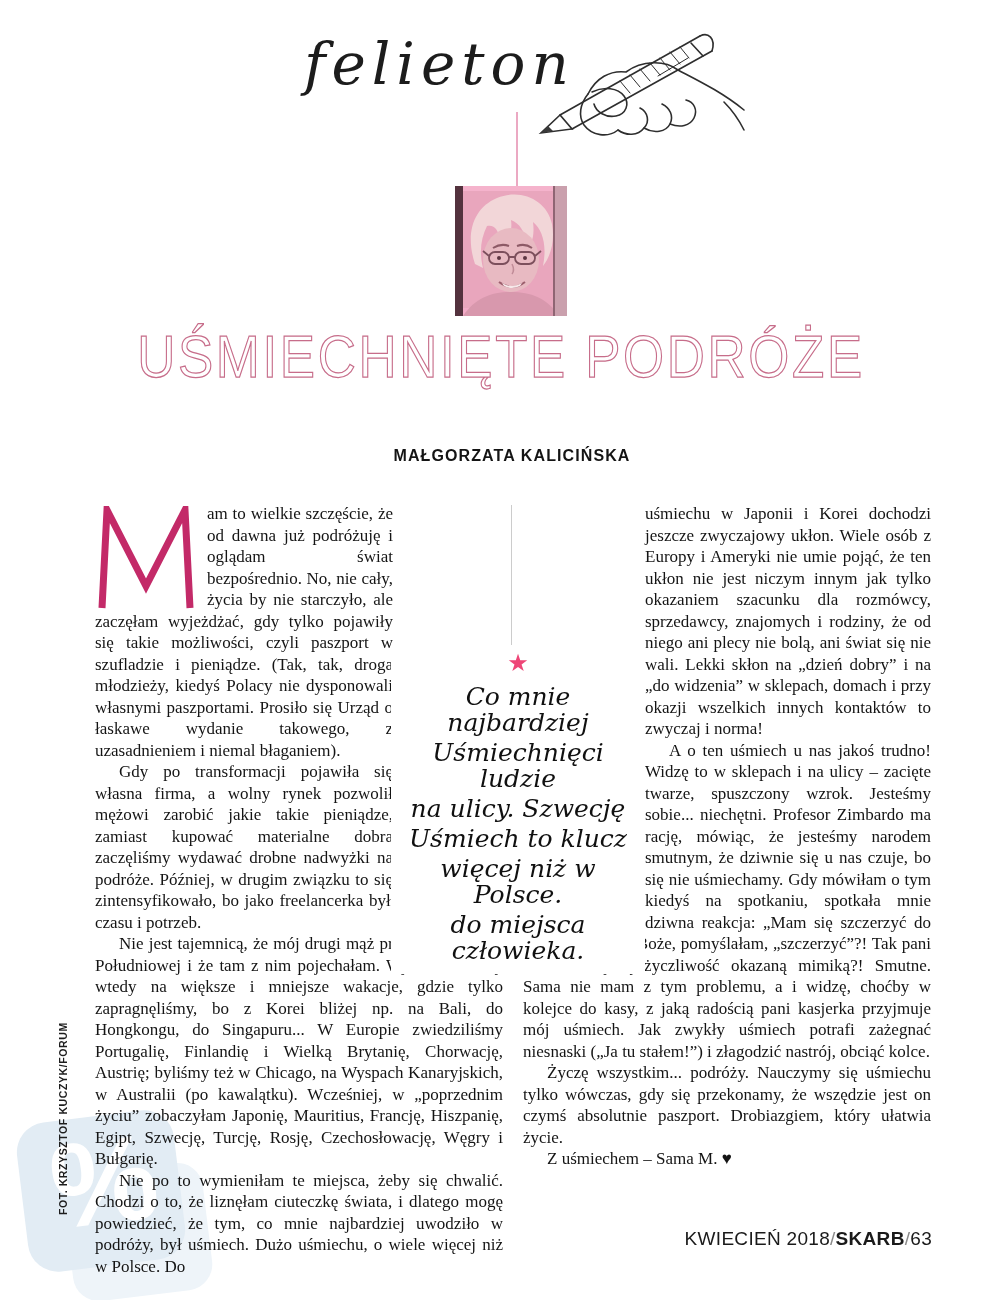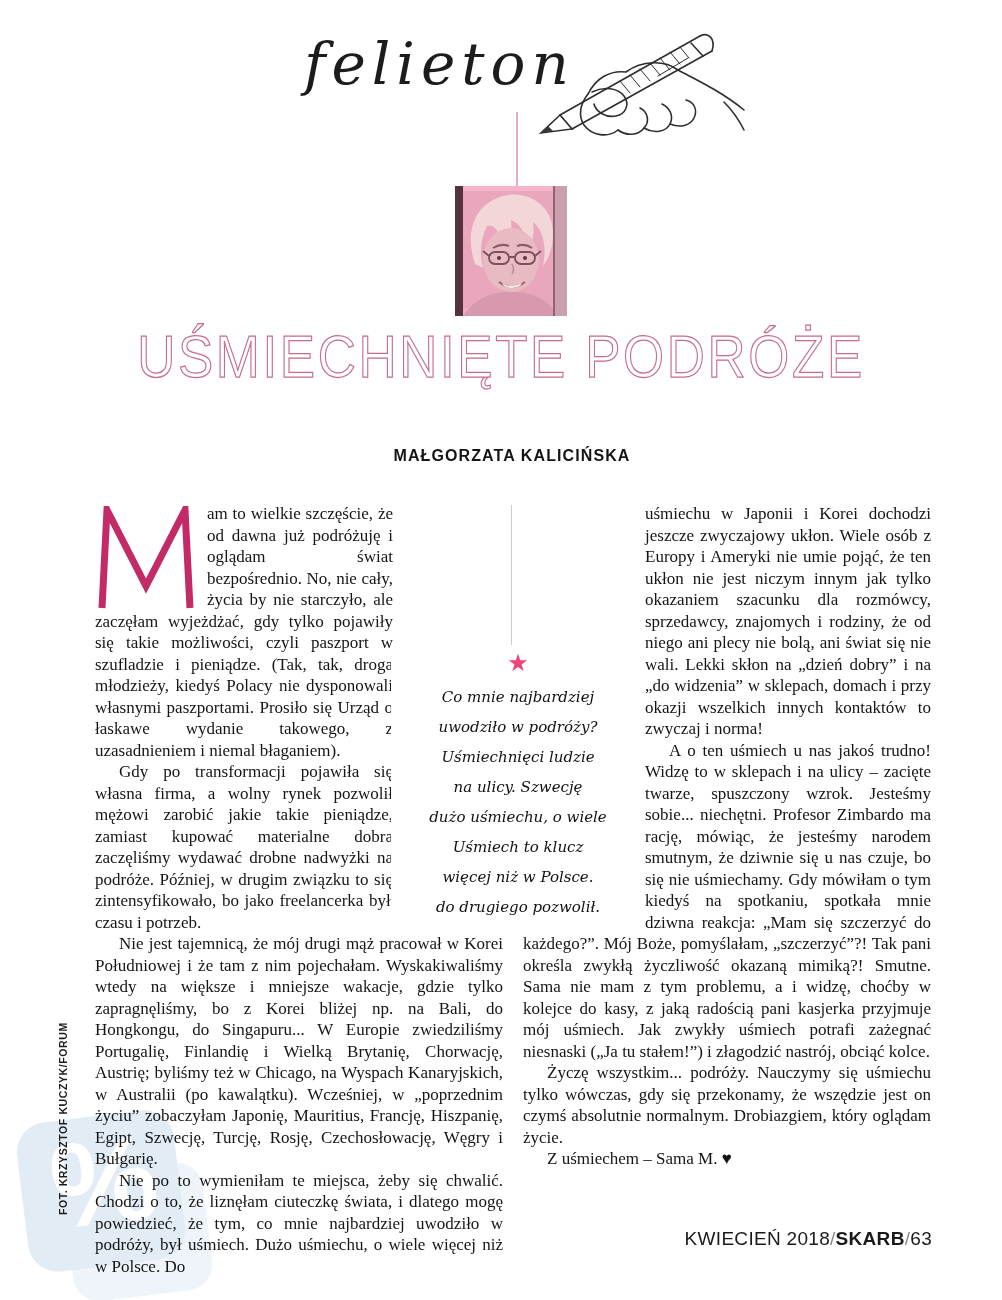--- a/index.html
+++ b/index.html
@@ -34,21 +34,21 @@
   .body-flow p + p{text-indent:24px;}
   .dropcap{float:left;width:102px;height:104px;margin:3px 10px 0 0;}
   .spacer-r{float:right;width:110px;height:258px;margin-top:129px;}
   .spacer-l{float:left;width:122px;height:301px;margin-top:129px;}
   .colrule{position:absolute;left:511px;top:505px;width:1px;height:140px;background:#cccccc;}
 
   
   .pull-quote{position:absolute;left:391px;top:648px;width:254px;text-align:center;z-index:3;
       background:#ffffff;padding:2px 0 6px 0;}
   .pq-star{font-size:24px;line-height:26px;color:#ee4677;margin-bottom:8px;}
-  .pq-lines p{margin:4px;font-family:"DejaVu Serif",serif;font-style:italic;font-size:15px;
+  .pq-lines p{margin:4px;font-family:"DejaVu Serif",serif;font-style:italic;font-size:25px;
       line-height:26px;color:#101010;}
 
   
   .credit{position:absolute;left:57px;top:1215px;width:235px;transform:rotate(-90deg);
       transform-origin:0 0;font-family:"Liberation Sans",sans-serif;font-weight:bold;
       font-size:10.5px;letter-spacing:0.6px;color:#1d1d1d;white-space:nowrap;}
 
   
   .footer{position:absolute;top:1228px;right:70px;font-family:"Liberation Sans",sans-serif;
       font-size:19px;letter-spacing:0.3px;color:#1a1a1a;}
@@ -149,37 +149,35 @@
           <p>Gdy po transformacji pojawiła się własna firma, a wolny rynek pozwolił mężowi zarobić jakie takie pieniądze, zamiast kupować materialne dobra zaczęliśmy wydawać drobne nadwyżki na podróże. Później, w drugim związku to się zintensyfikowało, bo jako freelancerka byłam panią swego czasu i potrzeb.</p>
           <p>Nie jest tajemnicą, że mój drugi mąż pracował w Korei Południowej i że tam z nim pojechałam. Wyskakiwaliśmy wtedy na większe i mniejsze wakacje, gdzie tylko zapragnęliśmy, bo z Korei bliżej np. na Bali, do Hongkongu, do Singapuru... W Europie zwiedziliśmy Portugalię, Finlandię i Wielką Brytanię, Chorwację, Austrię; byliśmy też w Chicago, na Wyspach Kanaryjskich, w Australii (po kawalątku). Wcześniej, w „poprzednim życiu” zobaczyłam Japonię, Mauritius, Francję, Hiszpanię, Egipt, Szwecję, Turcję, Rosję, Czechosłowację, Węgry i Bułgarię.</p>
           <p>Nie po to wymieniłam te miejsca, żeby się chwalić. Chodzi o to, że liznęłam ciuteczkę świata, i dlatego mogę powiedzieć, że tym, co mnie najbardziej uwodziło w podróży, był uśmiech. Dużo uśmiechu, o wiele więcej niż w Polsce. Do</p>
         </div>
     </div>
     <div class="col">
       <div class="spacer-l"></div>
       <div class="body-flow">
           <p>uśmiechu w Japonii i Korei dochodzi jeszcze zwyczajowy ukłon. Wiele osób z Europy i Ameryki nie umie pojąć, że ten ukłon nie jest niczym innym jak tylko okazaniem szacunku dla rozmówcy, sprzedawcy, znajomych i rodziny, że od niego ani plecy nie bolą, ani świat się nie wali. Lekki skłon na „dzień dobry” i na „do widzenia” w sklepach, domach i przy okazji wszelkich innych kontaktów to zwyczaj i norma!</p>
           <p>A o ten uśmiech u nas jakoś trudno! Widzę to w sklepach i na ulicy – zacięte twarze, spuszczony wzrok. Jesteśmy sobie... niechętni. Profesor Zimbardo ma rację, mówiąc, że jesteśmy narodem smutnym, że dziwnie się u nas czuje, bo się nie uśmiechamy. Gdy mówiłam o tym kiedyś na spotkaniu, spotkała mnie dziwna reakcja: „Mam się szczerzyć do każdego?”. Mój Boże, pomyślałam, „szczerzyć”?! Tak pani określa zwykłą życzliwość okazaną mimiką?! Smutne. Sama nie mam z tym problemu, a i widzę, choćby w kolejce do kasy, z jaką radością pani kasjerka przyjmuje mój uśmiech. Jak zwykły uśmiech potrafi zażegnać niesnaski („Ja tu stałem!”) i złagodzić nastrój, obciąć kolce.</p>
-          <p>Życzę wszystkim... podróży. Nauczymy się uśmiechu tylko wówczas, gdy się przekonamy, że wszędzie jest on czymś absolutnie normalnym. Drobiazgiem, który oglądam życie.</p>
+          <p>Życzę wszystkim... podróży. Nauczymy się uśmiechu tylko wówczas, gdy się przekonamy, że wszędzie jest on czymś absolutnie paszport. Drobiazgiem, który ułatwia życie.</p>
           <p>Z uśmiechem – Sama M. ♥</p>
         </div>
     </div>
   </div>
 
   <div class="pull-quote">
     <div class="pq-star">★</div>
     <div class="pq-lines">
         <p>Co mnie najbardziej</p>
-        <p>uwodziło w podróży?</p>
         <p>Uśmiechnięci ludzie</p>
         <p>na ulicy. Szwecję</p>
-        <p>dużo uśmiechu, o wiele</p>
         <p>Uśmiech to klucz</p>
         <p>więcej niż w Polsce.</p>
-        <p>do drugiego pozwolił.</p>
+        <p>do miejsca człowieka.</p>
       </div>
   </div>
 
   <div class="credit">FOT. KRZYSZTOF KUCZYK/FORUM</div>
 
   <div class="footer">
     <span>KWIECIEŃ 2018</span><span class="sep">/</span><span class="mag">SKARB</span><span class="sep">/</span><span>63</span>
   </div>
 
 </div>

